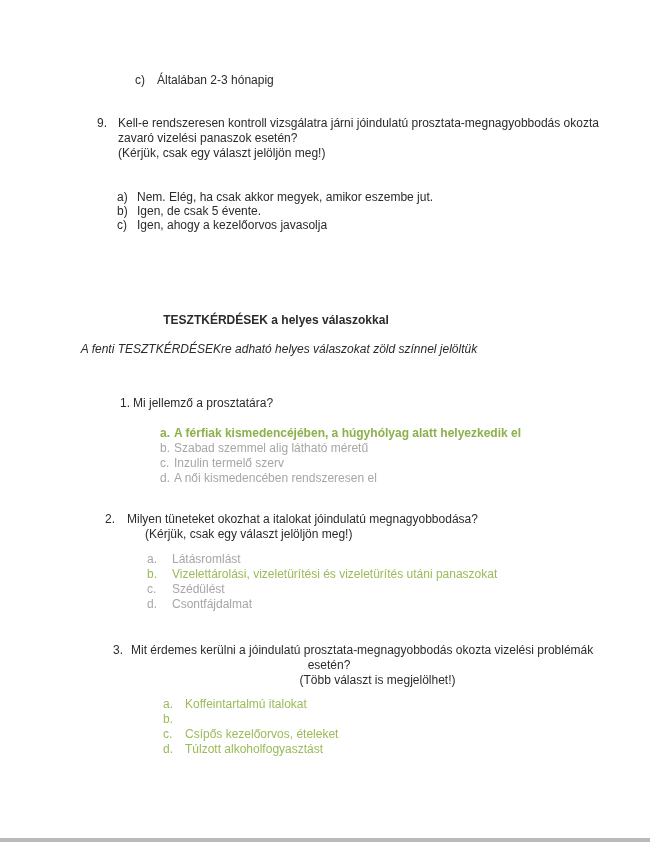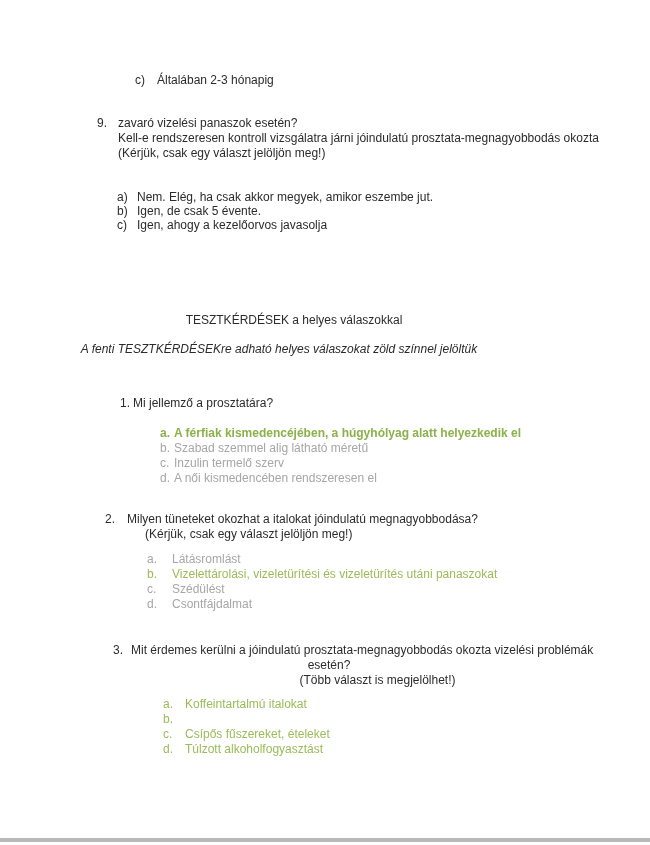--- a/index.html
+++ b/index.html
@@ -29,22 +29,22 @@
   
   .q9 { top: 116px; left: 97px; width: 470px; }
   .q9 .num { display: inline-block; width: 21px; flex: 0 0 21px; }
 
   
   .q9-opts { top: 190px; left: 117px; line-height: 14px; }
   .q9-opts .letter { display: inline-block; width: 20px; flex: 0 0 20px; }
 
   
   .section-title {
-    top: 313px; left: 94px; width: 400px;
-    text-align: center; font-weight: normal;
+    top: 313px; left: 76px; width: 400px;
+    text-align: center; font-weight: bold;
   }
   .section-subtitle {
     top: 342px; left: 0; width: 558px;
     text-align: center; font-style: italic;
   }
 
   
   .q1 { top: 396px; left: 120px; }
   .q1 .num { display: inline-block; width: 13px; flex: 0 0 13px; }
   .q1-opts { top: 426px; left: 160px; }
@@ -82,22 +82,22 @@
 <div class="page">
 
   <div class="abs prev-opt row">
     <span class="letter">c)</span>
     <span class="nowrap">Általában 2-3 hónapig</span>
   </div>
 
   <div class="abs q9 row">
     <span class="num">9.</span>
     <div>
+      <div class="nowrap">Kell-e rendszeresen kontroll vizsgálatra járni jóindulatú prosztata-megnagyobbodás okozta</div>
       <div class="nowrap">zavaró vizelési panaszok esetén?</div>
-      <div class="nowrap">Kell-e rendszeresen kontroll vizsgálatra járni jóindulatú prosztata-megnagyobbodás okozta</div>
       <div class="nowrap">(Kérjük, csak egy választ jelöljön meg!)</div>
     </div>
   </div>
 
   <div class="abs q9-opts">
     <div class="row">
       <span class="letter">a)</span>
       <span class="nowrap">Nem. Elég, ha csak akkor megyek, amikor eszembe jut.</span>
     </div>
     <div class="row">
@@ -172,21 +172,21 @@
   <div class="abs q3-opts">
     <div class="row correct">
       <span class="letter">a.</span>
       <span class="nowrap">Koffeintartalmú italokat</span>
     </div>
     <div class="row correct">
       <span class="letter">b.</span>
     </div>
     <div class="row correct">
       <span class="letter">c.</span>
-      <span class="nowrap">Csípős fűszereket, ételeket</span>
+      <span class="nowrap">Csípős kezelőorvos, ételeket</span>
     </div>
     <div class="row correct">
       <span class="letter">d.</span>
       <span class="nowrap">Túlzott alkoholfogyasztást</span>
     </div>
   </div>
 
   <div class="abs bottom-bar"></div>
 
 </div>

